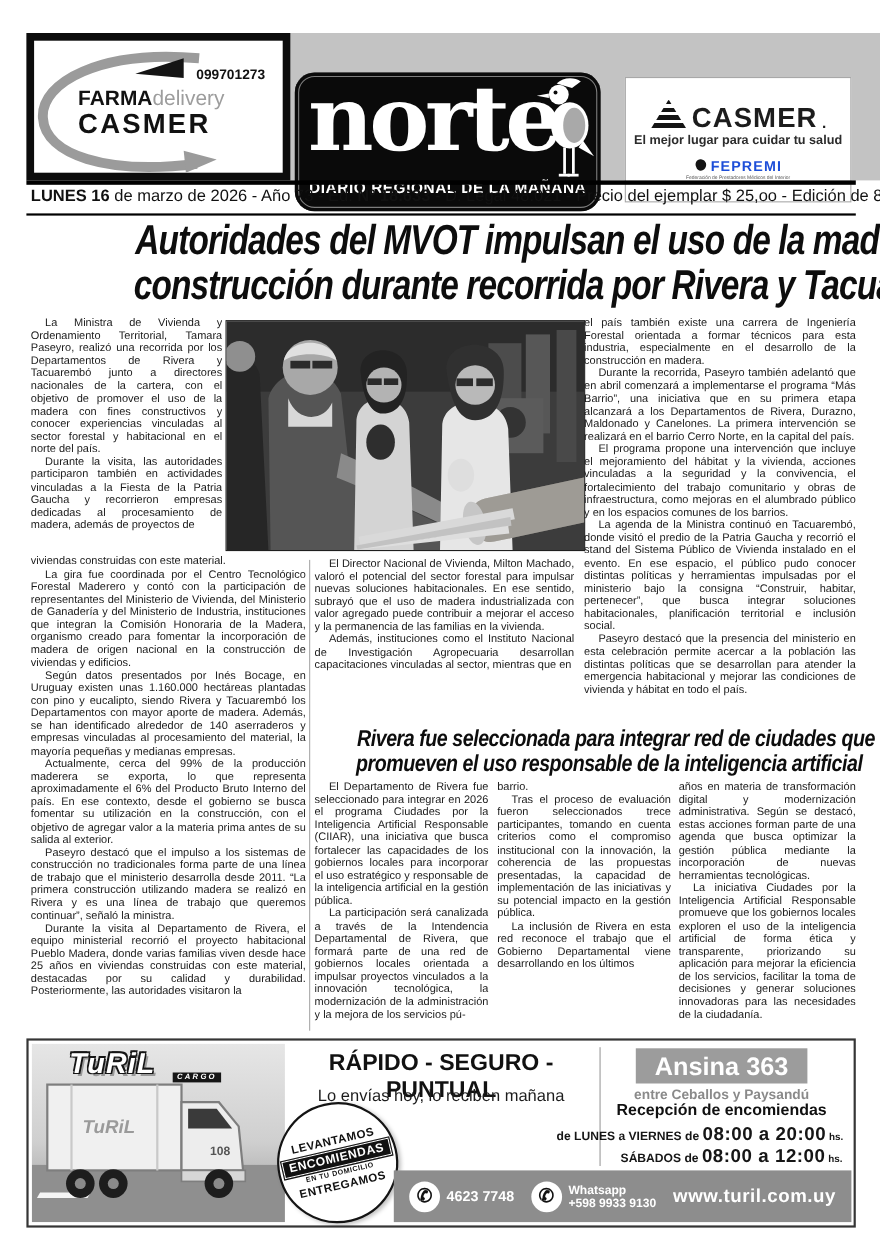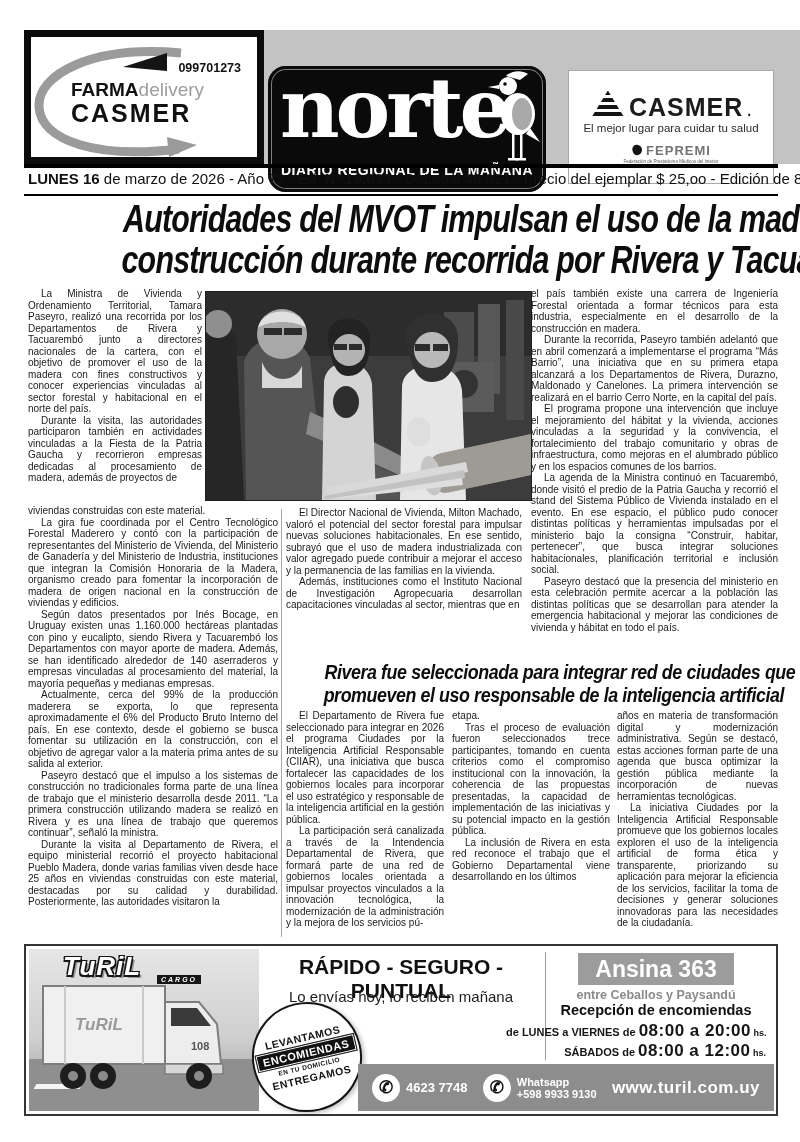--- a/index.html
+++ b/index.html
@@ -27,23 +27,23 @@
                 font-weight:bold;font-size:14px;letter-spacing:0.5px;}
   .bird{position:absolute;right:2px;top:4px;}
 
   .casmer-ad{left:544px;top:40px;width:206px;height:114px;background:#fff;border:1px solid #a8a8a8;box-sizing:border-box;
              display:flex;flex-direction:column;align-items:center;justify-content:center;}
   .casmer-row{display:flex;align-items:flex-end;gap:4px;}
   .casmer-name{font-size:25px;font-weight:bold;color:#1c1c1c;letter-spacing:1px;line-height:24px;}
   .casmer-dot{font-size:14px;font-weight:bold;color:#1c1c1c;}
   .pyramid{width:34px;height:28px;background:repeating-linear-gradient(180deg,#141414 0 4px,#ffffff 4px 7px);
            clip-path:polygon(50% 0,100% 100%,0 100%);}
-  .casmer-tag{font-size:11.5px;color:#2c2c2c;margin-top:3px;}
+  .casmer-tag{font-size:11.5px;color:#2c2c2c;margin-top:3px;font-weight:bold;}
   .fepremi-row{display:flex;align-items:center;gap:3px;margin-top:9px;}
-  .fepremi-name{font-size:13px;font-weight:bold;letter-spacing:1px;color:#737373;}
+  .fepremi-name{font-size:13px;font-weight:bold;letter-spacing:1px;color:#1d4ed8;}
   .fepremi-tag{font-size:4.5px;color:#555;margin-top:1px;}
 
   
   .rule-top{left:24px;top:164px;width:754px;height:4px;background:#000;}
   .rule-bottom{left:24px;top:194px;width:754px;height:2px;background:#000;}
   .dateline{left:28px;top:170px;width:746px;height:22px;font-size:15px;color:#111;white-space:nowrap;}
   .dateline b{font-weight:bold;}
 
   
   .hl1{left:24px;width:754px;text-align:center;font-weight:bold;font-style:italic;
@@ -241,21 +241,21 @@
   <div class="abs vrule" style="left:281px;top:509px;height:428px;"></div>
 
   <div class="abs hl2" style="top:661px;"><span>Rivera fue seleccionada para integrar red de ciudades que</span></div>
   <div class="abs hl2" style="top:684px;"><span>promueven el uso responsable de la inteligencia artificial</span></div>
 
   <div class="abs body-col" style="left:286px;top:710px;width:158px;height:229px;">
     <p>El Departamento de Rivera fue seleccionado para integrar en 2026 el programa Ciudades por la Inteligencia Artificial Responsable (CIIAR), una iniciativa que busca fortalecer las capacidades de los gobiernos locales para incorporar el uso estratégico y responsable de la inteligencia artificial en la gestión pública.</p>
     <p>La participación será canalizada a través de la Intendencia Departamental de Rivera, que formará parte de una red de gobiernos locales orientada a impulsar proyectos vinculados a la innovación tecnológica, la modernización de la administración y la mejora de los servicios pú-</p>
   </div>
   <div class="abs body-col" style="left:452px;top:710px;width:158px;height:229px;">
-    <p class="noindent">etapa.</p>
+    <p class="noindent">barrio.</p>
     <p>Tras el proceso de evaluación fueron seleccionados trece participantes, tomando en cuenta criterios como el compromiso institucional con la innovación, la coherencia de las propuestas presentadas, la capacidad de implementación de las iniciativas y su potencial impacto en la gestión pública.</p>
     <p>La inclusión de Rivera en esta red reconoce el trabajo que el Gobierno Departamental viene desarrollando en los últimos</p>
   </div>
   <div class="abs body-col" style="left:617px;top:710px;width:161px;height:229px;">
     <p class="noindent">años en materia de transformación digital y modernización administrativa. Según se destacó, estas acciones forman parte de una agenda que busca optimizar la gestión pública mediante la incorporación de nuevas herramientas tecnológicas.</p>
     <p>La iniciativa Ciudades por la Inteligencia Artificial Responsable promueve que los gobiernos locales exploren el uso de la inteligencia artificial de forma ética y transparente, priorizando su aplicación para mejorar la eficiencia de los servicios, facilitar la toma de decisiones y generar soluciones innovadoras para las necesidades de la ciudadanía.</p>
   </div>
 
   <div class="abs turil-ad">
 

